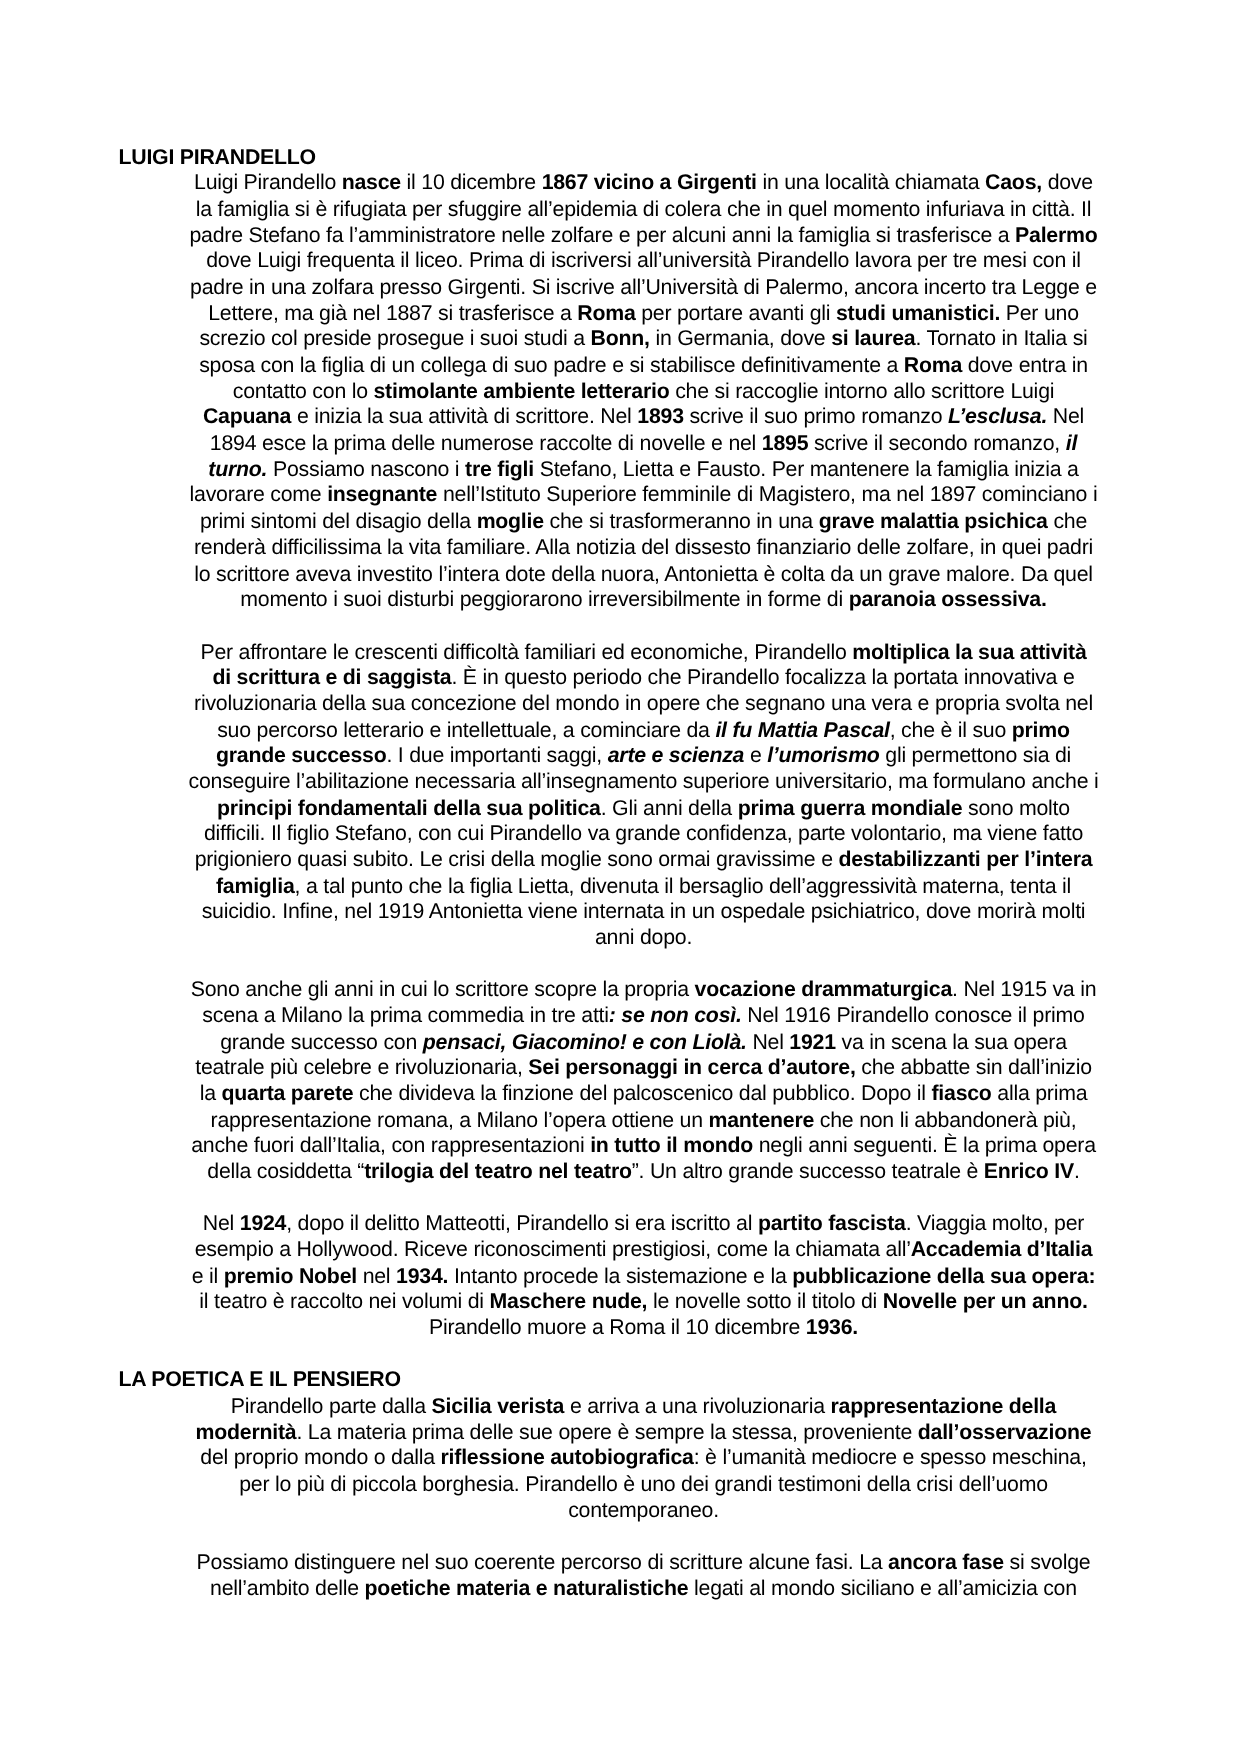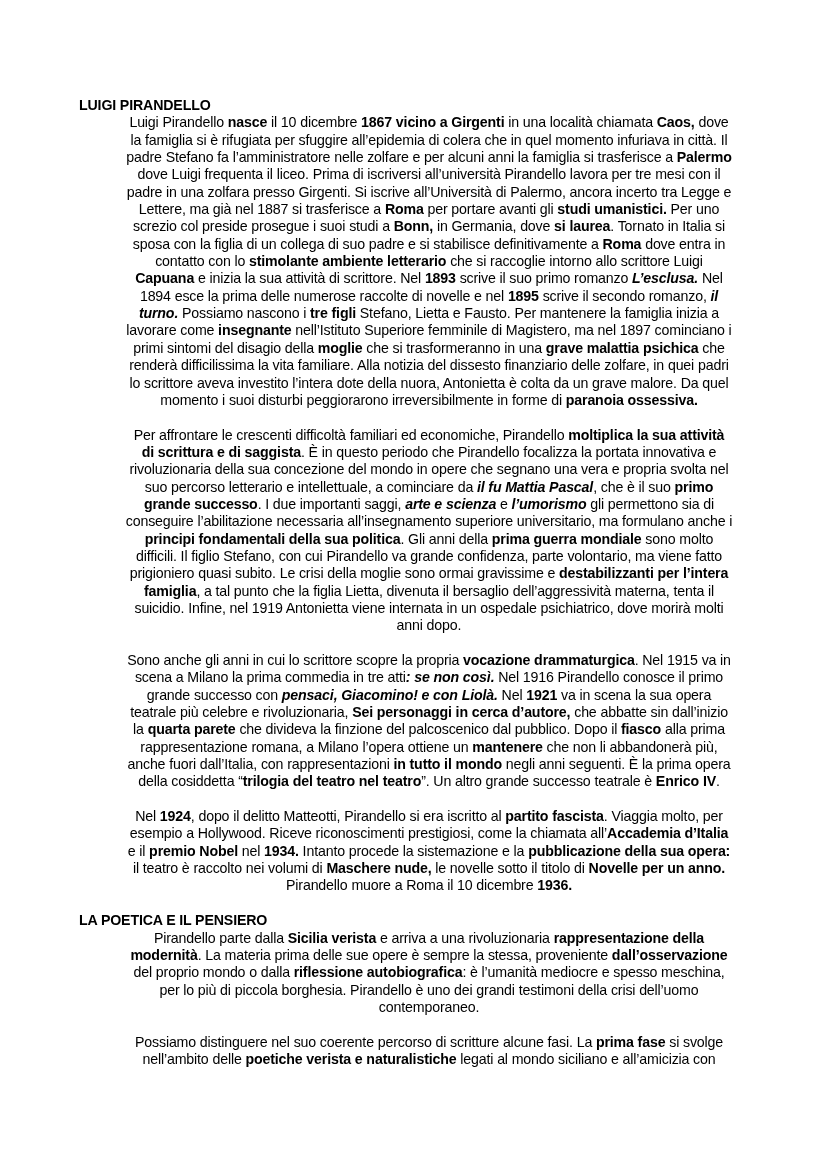--- a/index.html
+++ b/index.html
@@ -76,17 +76,17 @@
   <div>
     <div class="heading">LA POETICA E IL PENSIERO</div>
     <div class="para">
         <span class="line"><span>Pirandello parte dalla </span><span class="b">Sicilia verista</span><span> e arriva a una rivoluzionaria </span><span class="b">rappresentazione della</span></span>
         <span class="line"><span class="b">modernità</span><span>. La materia prima delle sue opere è sempre la stessa, proveniente </span><span class="b">dall’osservazione</span></span>
         <span class="line"><span>del proprio mondo o dalla </span><span class="b">riflessione autobiografica</span><span>: è l’umanità mediocre e spesso meschina,</span></span>
         <span class="line"><span>per lo più di piccola borghesia. Pirandello è uno dei grandi testimoni della crisi dell’uomo</span></span>
         <span class="line"><span>contemporaneo.</span></span>
       </div>
     <div class="para">
-        <span class="line"><span>Possiamo distinguere nel suo coerente percorso di scritture alcune fasi. La </span><span class="b">prima fase</span><span> si svolge</span></span>
-        <span class="line"><span>nell’ambito delle </span><span class="b">poetiche verista e naturalistiche</span><span> legati al mondo siciliano e all’amicizia con</span></span>
+        <span class="line"><span>Possiamo distinguere nel suo coerente percorso di scritture alcune fasi. La </span><span class="b">ancora fase</span><span> si svolge</span></span>
+        <span class="line"><span>nell’ambito delle </span><span class="b">poetiche materia e naturalistiche</span><span> legati al mondo siciliano e all’amicizia con</span></span>
       </div>
   </div>
 </div>
 
 </body></html>

